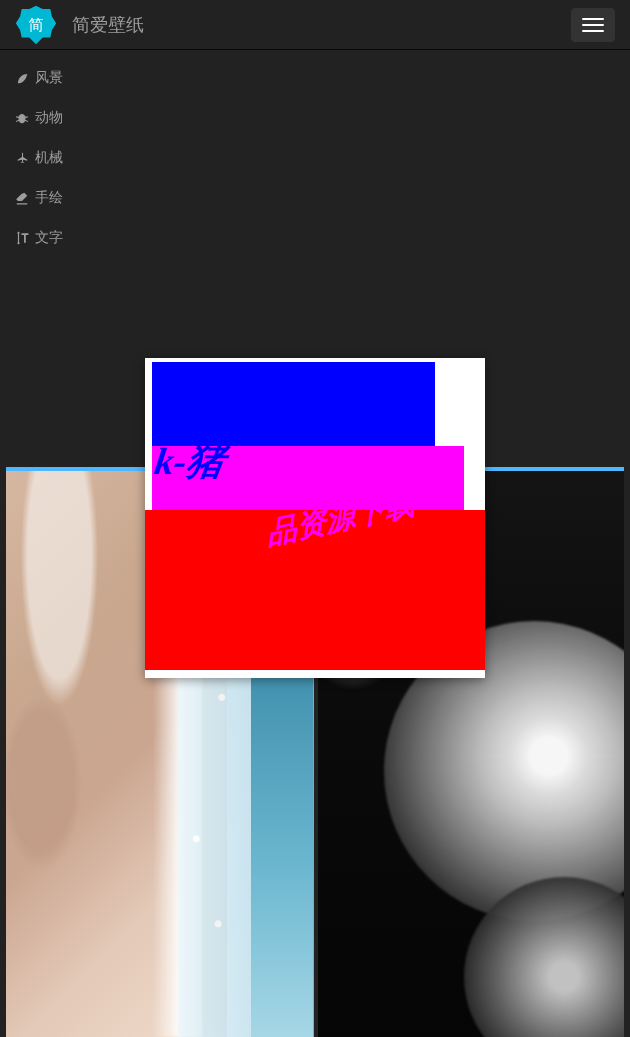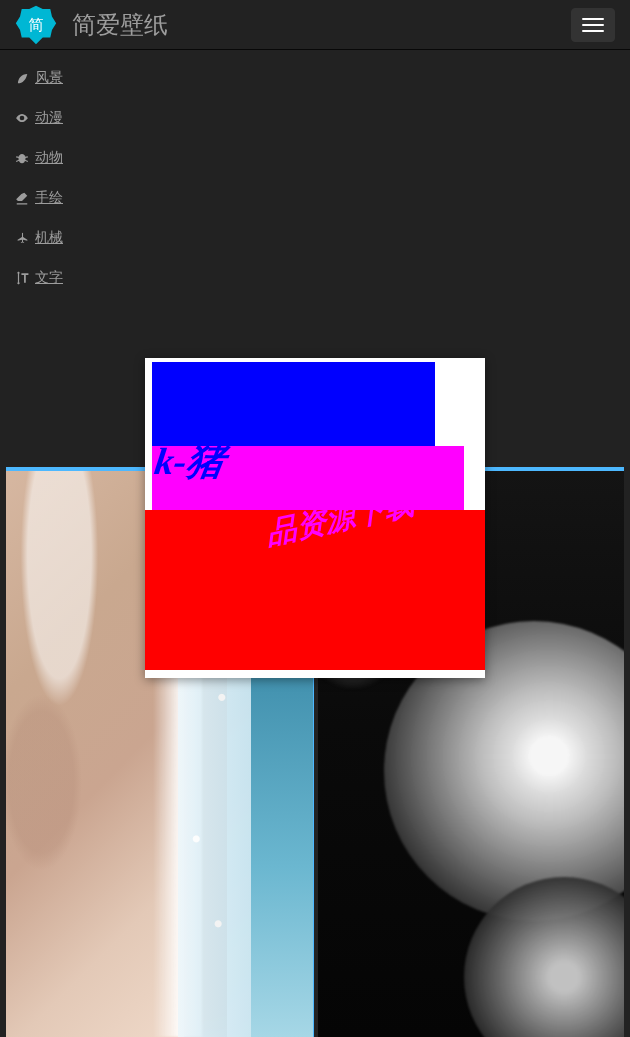--- a/index.html
+++ b/index.html
@@ -29,21 +29,21 @@
 }
 .logo {
   width: 42px;
   height: 42px;
   display: flex;
   align-items: center;
   justify-content: center;
 }
 .logo svg { width: 42px; height: 42px; }
 .brand {
-  font-size: 24px;
+  font-size: 18px;
   color: #9d9d9d;
   font-family: Liberation Serif, serif;
 }
 .hamburger {
   width: 44px;
   height: 34px;
   background: #333333;
   border: 1px solid #333;
   border-radius: 4px;
   display: flex;
@@ -68,21 +68,20 @@
 }
 .cat-item {
   height: 40px;
   display: flex;
   align-items: center;
   padding: 0 15px;
   color: #9d9d9d;
   font-size: 14px;
   cursor: pointer;
   gap: 6px;
-  text-decoration: underline;
 }
 .cat-icon {
   width: 14px;
   height: 14px;
   display: inline-flex;
   align-items: center;
   justify-content: center;
   font-size: 12px;
   line-height: 1;
 }
@@ -273,59 +272,51 @@
   <div class="cat-item">
     <span class="cat-icon">
       <svg width="14" height="14" viewBox="0 0 24 24" fill="#9d9d9d">
           <path d="M5 21c0-8 6-16 16-16-2 10-8 16-16 16z"></path>
         </svg>
     </span>
     <span>风景</span>
   </div>
 
 
-  <div class="cat-item">
-    <span class="cat-icon">
-      <svg width="14" height="14" viewBox="0 0 24 24" fill="#9d9d9d">
-          <path d="M12 5C6 5 2 12 2 12s4 7 10 7 10-7 10-7-4-7-10-7zm0 11a4 4 0 110-8 4 4 0 010 8z"></path>
-        </svg>
-    </span>
-    <span>动漫</span>
-  </div>
 
   <div class="cat-item">
     <span class="cat-icon">
       <svg width="14" height="14" viewBox="0 0 24 24" fill="#9d9d9d">
           <ellipse cx="12" cy="13" rx="6" ry="8"></ellipse>
           <line x1="2" y1="10" x2="7" y2="11" stroke="#9d9d9d" stroke-width="2"></line>
           <line x1="22" y1="10" x2="17" y2="11" stroke="#9d9d9d" stroke-width="2"></line>
           <line x1="2" y1="18" x2="7" y2="16" stroke="#9d9d9d" stroke-width="2"></line>
           <line x1="22" y1="18" x2="17" y2="16" stroke="#9d9d9d" stroke-width="2"></line>
         </svg>
     </span>
     <span>动物</span>
   </div>
 
 
   <div class="cat-item">
     <span class="cat-icon">
+      <svg width="13" height="13" viewBox="0 0 24 24" fill="#9d9d9d">
+          <path d="M21 16l-8-5V4a1 1 0 00-2 0v7l-8 5v2l8-2v4l-2 1v1l3-1 3 1v-1l-2-1v-4l8 2v-2z"></path>
+        </svg>
+    </span>
+    <span>机械</span>
+  </div>
+
+  <div class="cat-item">
+    <span class="cat-icon">
       <svg width="14" height="14" viewBox="0 0 24 24" fill="#9d9d9d">
           <path d="M16 3l5 5-9 9H5l-3-3 9-9 5-2zM3 21h18v2H3z"></path>
         </svg>
     </span>
     <span>手绘</span>
-  </div>
-
-  <div class="cat-item">
-    <span class="cat-icon">
-      <svg width="13" height="13" viewBox="0 0 24 24" fill="#9d9d9d">
-          <path d="M21 16l-8-5V4a1 1 0 00-2 0v7l-8 5v2l8-2v4l-2 1v1l3-1 3 1v-1l-2-1v-4l8 2v-2z"></path>
-        </svg>
-    </span>
-    <span>机械</span>
   </div>
 
   <div class="cat-item">
     <span class="cat-icon">
       <svg width="14" height="14" viewBox="0 0 24 24" fill="#9d9d9d">
           <path d="M3 4l3-3 3 3H7v16h2l-3 3-3-3h2V4H3zm8 0h12v3h-4.5v13h-3V7H11V4z"></path>
         </svg>
     </span>
     <span>文字</span>
   </div>

